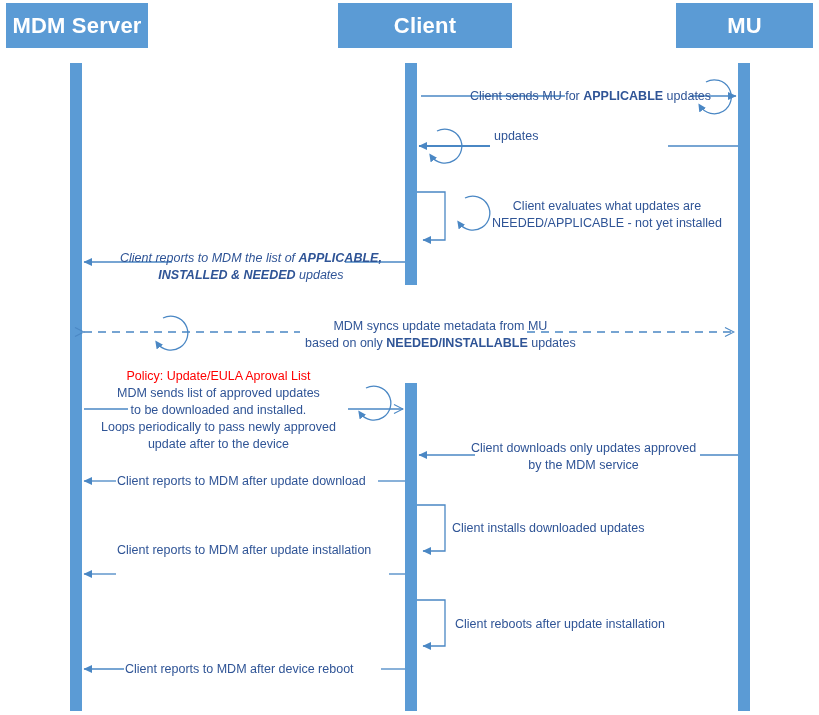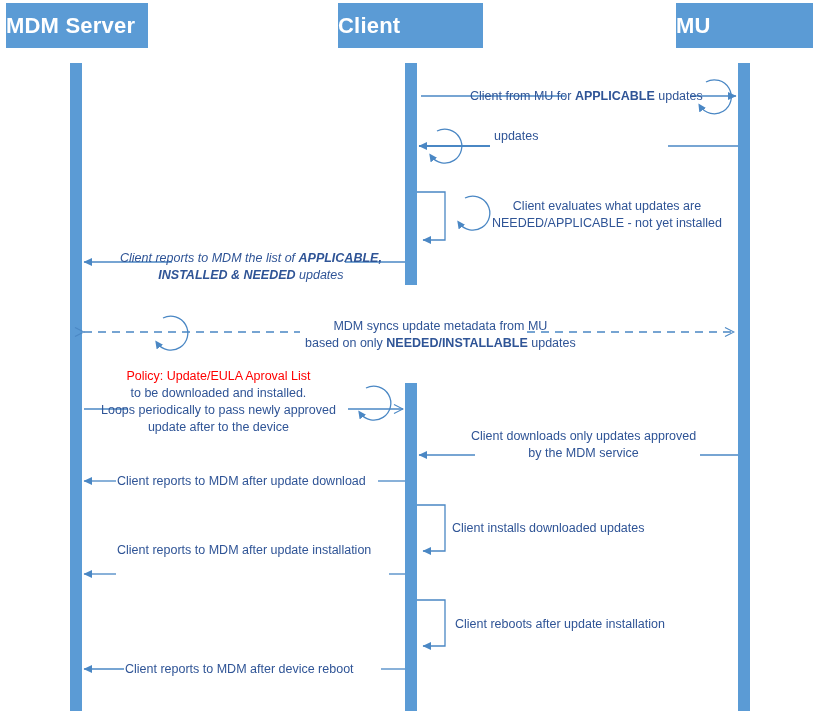--- a/index.html
+++ b/index.html
@@ -18,20 +18,21 @@
     overflow: hidden;
   }
   .lifeline-header {
     position: absolute;
     background: #5B9BD5;
     color: #ffffff;
     font-weight: bold;
     font-size: 22px;
     display: flex;
     align-items: center;
+    justify-content: center;
     letter-spacing: 0.2px;
   }
   .lifeline-bar {
     position: absolute;
     background: #5B9BD5;
     width: 12px;
   }
   .msg-label {
     position: absolute;
     color: #2F5496;
@@ -50,21 +51,21 @@
   }
 </style>
 </head>
 <body>
 
 <div id="canvas">
 
   <div class="lifeline-header" style="left:6px; top:3px; width:142px; height:45px;">
     <span>MDM Server</span>
   </div>
-  <div class="lifeline-header" style="left:338px; top:3px; width:145px; height:45px;">
+  <div class="lifeline-header" style="left:338px; top:3px; width:174px; height:45px;">
     <span>Client</span>
   </div>
   <div class="lifeline-header" style="left:676px; top:3px; width:137px; height:45px;">
     <span>MU</span>
   </div>
 
   <div class="lifeline-bar" style="left:70px; top:63px; height:648px;"></div>
 
   <div class="lifeline-bar" style="left:405px; top:63px; height:222px;"></div>
   <div class="lifeline-bar" style="left:405px; top:383px; height:328px;"></div>
@@ -147,21 +148,21 @@
       <path d="M417,600 L445,600 L445,646 L423,646" fill="none" stroke="#4A87C4" stroke-width="1.3" marker-end="url(#arrowL)"></path>
     </g>
 
     <g>
       <line x1="405" y1="669" x2="381" y2="669" stroke="#4A87C4" stroke-width="1.3"></line>
       <line x1="124" y1="669" x2="84" y2="669" stroke="#4A87C4" stroke-width="1.3" marker-end="url(#arrowL)"></line>
     </g>
   </svg>
 
   <div class="msg-label" id="lbl-m1" style="left:470px; top:88px;">
-      <div><span>Client from MU for </span><span style="font-weight: bold;">APPLICABLE</span><span> updates</span></div>
+      <div><span>Client sends MU for </span><span style="font-weight: bold;">APPLICABLE</span><span> updates</span></div>
     </div>
 
   <div class="msg-label" id="lbl-m2" style="left:494px; top:128px;">
       <div><span>updates</span></div>
     </div>
 
   <div class="msg-label" id="lbl-m3" style="left:492px; top:198px;">
       <div><span>Client evaluates what updates are</span></div>
       <div><span>NEEDED/APPLICABLE - not yet installed</span></div>
     </div>
@@ -171,26 +172,27 @@
       <div><span style="font-weight: bold;">INSTALLED &amp; NEEDED</span><span> updates</span></div>
     </div>
 
   <div class="msg-label" id="lbl-m5" style="left:305px; top:318px;">
       <div><span>MDM syncs update metadata from MU</span></div>
       <div><span>based on only </span><span style="font-weight: bold;">NEEDED/INSTALLABLE</span><span> updates</span></div>
     </div>
 
   <div class="msg-label" id="lbl-m6" style="left:101px; top:368px;">
       <div><span style="color: rgb(255, 0, 0);">Policy: Update/EULA Aproval List</span></div>
+      <div><span>MDM sends list of approved updates</span></div>
       <div><span>to be downloaded and installed.</span></div>
       <div><span>Loops periodically to pass newly approved</span></div>
       <div><span>update after to the device</span></div>
     </div>
 
-  <div class="msg-label" id="lbl-m7" style="left:471px; top:428px;">
+  <div class="msg-label" id="lbl-m7" style="left:471px; top:440px;">
       <div><span>Client downloads only updates approved</span></div>
       <div><span>by the MDM service</span></div>
     </div>
 
   <div class="msg-label" id="lbl-m8" style="left:117px; top:473px;">
       <div><span>Client reports to MDM after update download</span></div>
     </div>
 
   <div class="msg-label" id="lbl-m9" style="left:452px; top:520px;">
       <div><span>Client installs downloaded updates</span></div>

